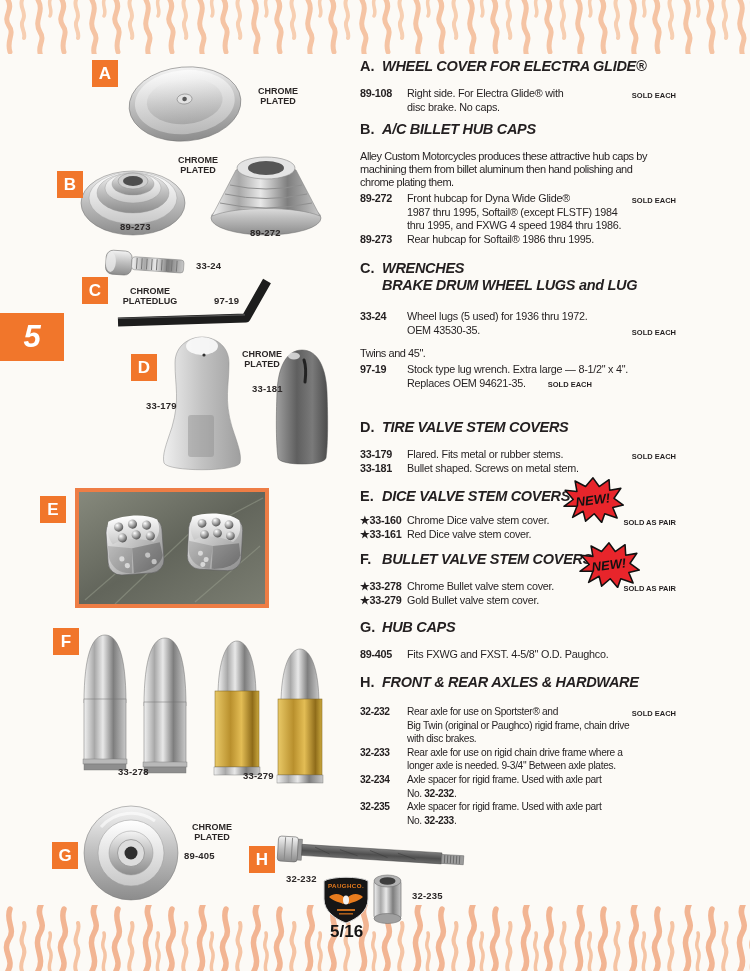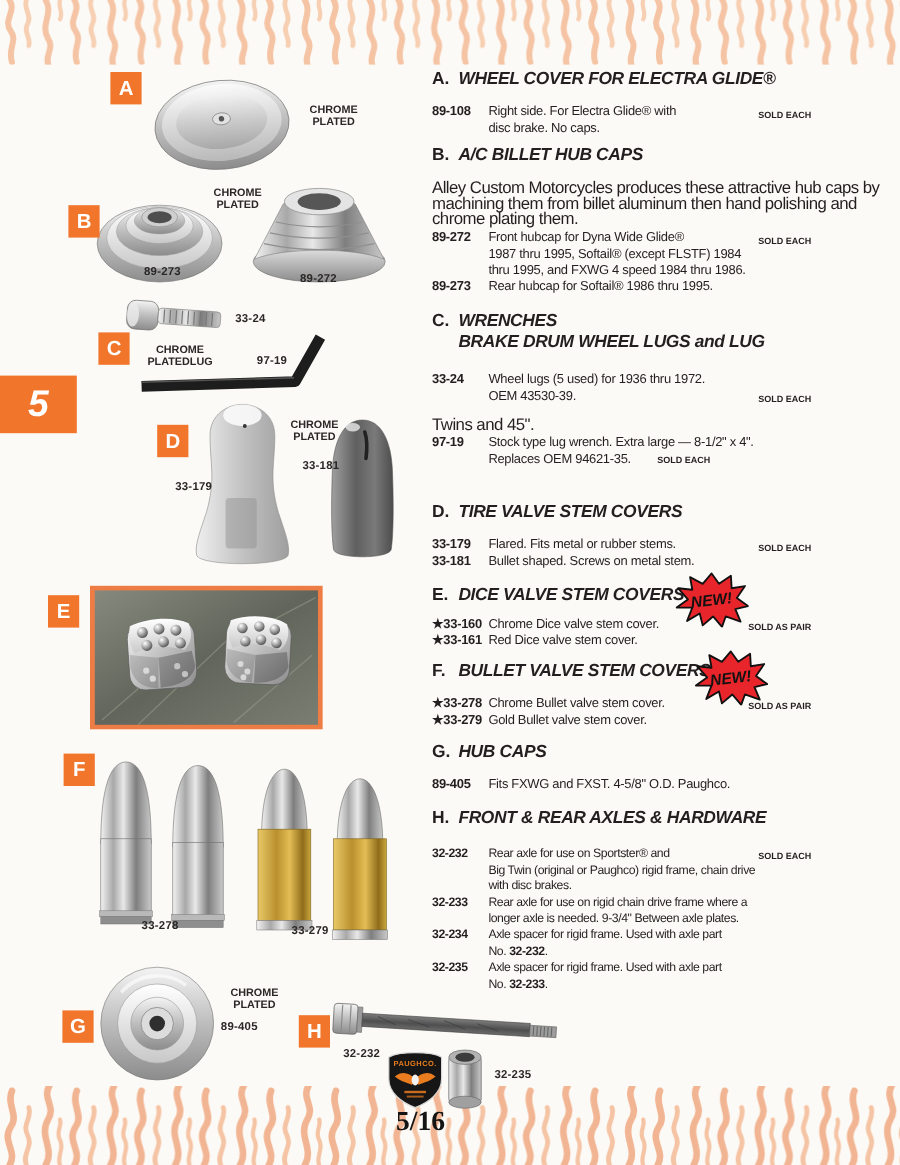--- a/index.html
+++ b/index.html
@@ -29,34 +29,34 @@
   .sec-A{top:58px}.sec-B{top:121px}.sec-C{top:260px}.sec-D{top:419px}
   .sec-E{top:488px}.sec-F{top:551px}.sec-G{top:619px}.sec-H{top:674px}
   .sec-header{position:relative;font-weight:bold;font-size:14.5px;line-height:17px;
               margin-bottom:12px;white-space:nowrap;}
   .sec-C .sec-header{margin-bottom:16px}
   .sec-E .sec-header{margin-bottom:9px}
   .sec-H .sec-header{margin-bottom:14px}
   .sec-letter{display:inline-block;width:22px;}
   .sec-title{display:inline-block;vertical-align:top;font-style:italic;letter-spacing:-.3px;}
   .title-line{display:block;}
-  .intro{font-size:14px;line-height:13px;letter-spacing:-.45px;margin:0 0 3px 0;white-space:nowrap;}
+  .intro{font-size:11px;line-height:13px;letter-spacing:-.45px;margin:0 0 3px 0;white-space:nowrap;}
   .sec-C .intro{margin-top:10px;}
   .item{display:flex;font-size:10.8px;line-height:13.6px;letter-spacing:-.25px;}
   .sec-H .item{font-size:10.2px;letter-spacing:-.35px;}
   .part{width:47px;font-weight:bold;flex:none;}
   .itext{flex:1;position:relative;}
   .iline{position:relative;white-space:nowrap;}
   .iline b{font-weight:bold;}
   .badge{position:absolute;right:0;top:2px;font-size:7.5px;font-weight:bold;letter-spacing:0;}
   .badge.inline{position:static;margin-left:22px;}
   .burst{position:absolute;width:62px;height:47px;top:-12px;}
   .sec-E .burst{left:202px;}
   .sec-F .burst{left:218px;top:-10px;}
-  .page-num{position:absolute;left:330px;top:922px;font-size:23px;font-weight:bold;color:#141414;z-index:4;font-family:Liberation Serif, serif;}
+  .page-num{position:absolute;left:330px;top:922px;font-size:17px;font-weight:bold;color:#141414;z-index:4;}
 </style>
 </head>
 <body>
 
 <svg width="0" height="0" style="position:absolute">
   <defs>
     <linearGradient id="gV1" x1="0" y1="0" x2="0" y2="1">
       <stop offset="0" stop-color="#f4f4f4"></stop>
         <stop offset=".5" stop-color="#bdbdbd"></stop>
         <stop offset="1" stop-color="#8c8c8c"></stop>
@@ -397,21 +397,21 @@
           <div class="iline"><span>Rear hubcap for Softail® 1986 thru 1995.</span></div>
         </div>
       </div>
     </div>
     <div class="section sec-C">
       <div class="sec-header"><span class="sec-letter">C.</span><span class="sec-title"><span class="title-line">WRENCHES</span><span class="title-line">BRAKE DRUM WHEEL LUGS and LUG</span></span></div>
       <div class="item">
         <span class="part">33-24</span>
         <div class="itext">
           <div class="iline"><span>Wheel lugs (5 used) for 1936 thru 1972.</span></div>
-          <div class="iline"><span>OEM 43530-39.</span><span class="badge">SOLD EACH</span></div>
+          <div class="iline"><span>OEM 43530-35.</span><span class="badge">SOLD EACH</span></div>
         </div>
       </div>
       <div class="intro">
         <div class="intro-line">Twins and 45".</div>
       </div>
       <div class="item">
         <span class="part">97-19</span>
         <div class="itext">
           <div class="iline"><span>Stock type lug wrench. Extra large — 8-1/2" x 4".</span></div>
           <div class="iline"><span>Replaces OEM 94621-35.</span><span class="badge inline">SOLD EACH</span></div>

